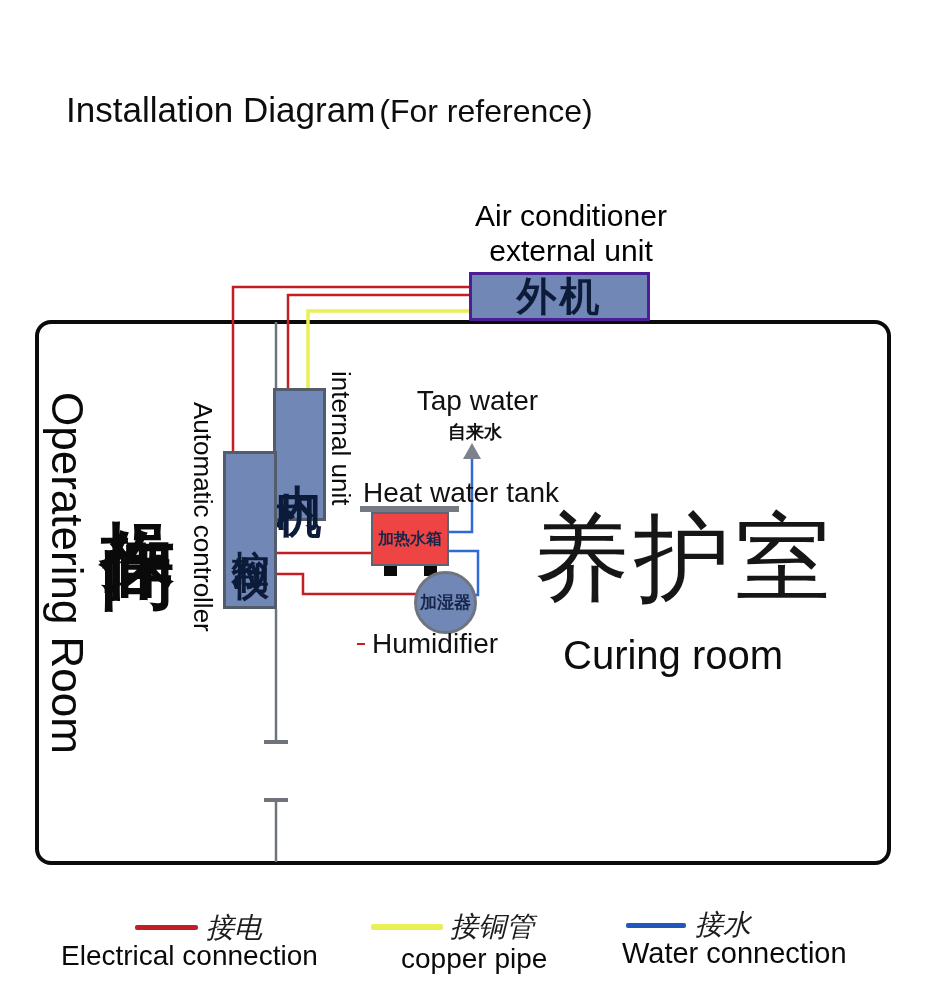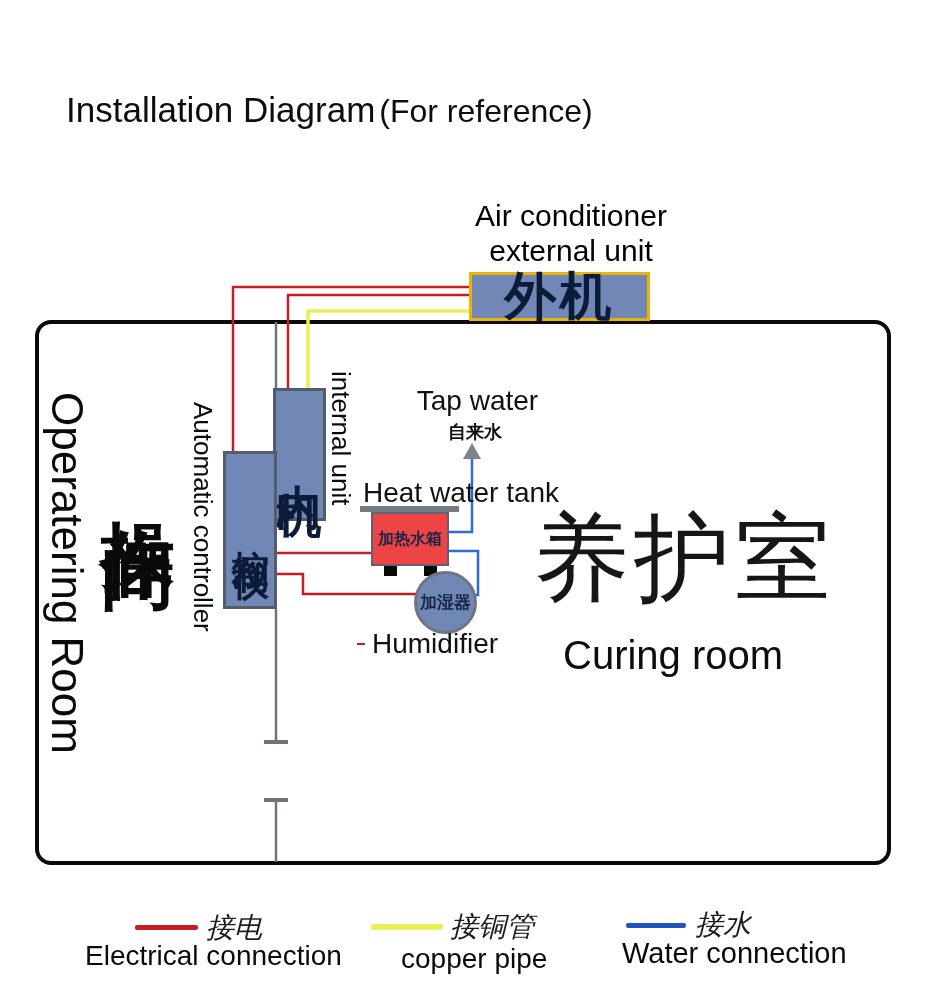--- a/index.html
+++ b/index.html
@@ -11,23 +11,23 @@
 
   
   .title-zh{left:64px;top:4px;font-size:57px;font-weight:700;color:#1b1b1b;
     letter-spacing:1px;text-shadow:0 3px 4px rgba(110,110,110,.45);white-space:nowrap;z-index:5;}
   .title-en{left:66px;top:90px;font-size:35px;color:#0d0d0d;white-space:nowrap;z-index:5;}
   .title-en .suffix{font-size:32px;margin-left:4px;}
 
   
   .ac-label{left:416px;top:198px;width:310px;text-align:center;font-size:30px;line-height:35px;color:#000;z-index:5;}
   .outdoor-box{left:469px;top:272px;width:181px;height:49px;background:#7187b5;
-    border:3px solid #eab308;box-sizing:border-box;z-index:3;
+    border:3px solid #4c1d95;box-sizing:border-box;z-index:3;
     display:flex;align-items:center;justify-content:center;
-    font-size:52px;font-weight:700;color:#0d1b3a;letter-spacing:3px;}
+    font-size:40px;font-weight:700;color:#0d1b3a;letter-spacing:3px;}
 
   
   .room{left:35px;top:320px;width:856px;height:545px;border:4px solid #0b0b0b;
     border-radius:16px;box-sizing:border-box;z-index:1;background:#fff;}
 
   
   .wires{left:0;top:0;width:927px;height:984px;z-index:2;}
 
   
   .vbox{background:#7187b5;border:3px solid #525c6b;box-sizing:border-box;z-index:3;
@@ -69,21 +69,21 @@
   
   .legend-swatch{height:5px;border-radius:2px;z-index:5;}
   .sw-electrical{left:135px;top:925px;width:63px;}
   .sw-copper{left:371px;top:924px;width:72px;height:6px;}
   .sw-water{left:626px;top:923px;width:60px;}
   .legend-zh{font-size:28px;color:#1c1c1c;z-index:5;white-space:nowrap;font-style:italic;}
   .zh-electrical{left:206px;top:909px;}
   .zh-copper{left:450px;top:908px;}
   .zh-water{left:695px;top:906px;}
   .legend-en{font-size:28px;color:#0a0a0a;z-index:5;white-space:nowrap;}
-  .en-electrical{left:61px;top:940px;margin-left:24px;}
+  .en-electrical{left:61px;top:940px;}
   .en-copper{left:401px;top:943px;}
   .en-water{left:622px;top:937px;font-size:29px;}
 </style>
 </head>
 <body>
 
 <div class="canvas">
 
   <div class="abs title-en">
     <span>Installation Diagram</span><span class="suffix">(For reference)</span>

